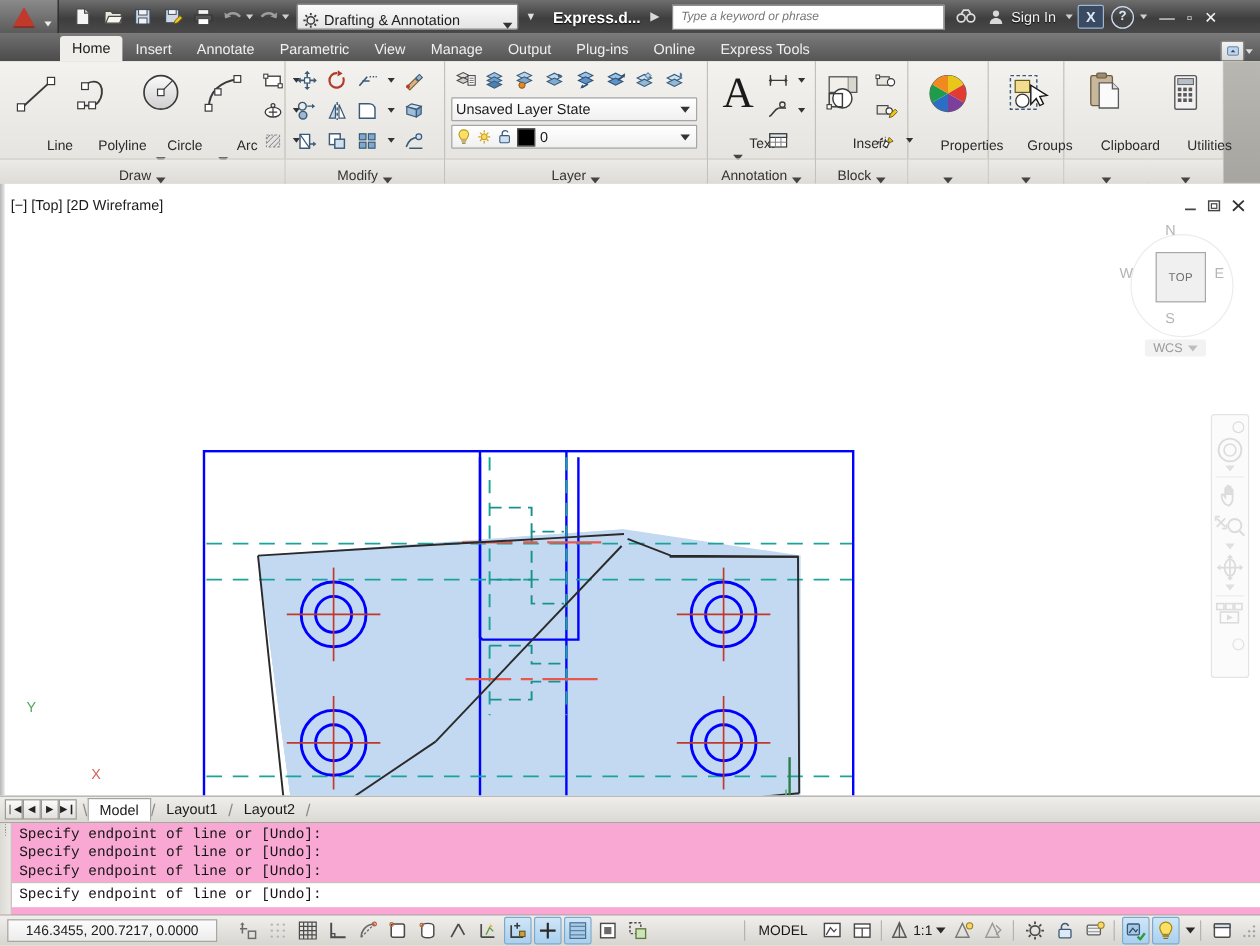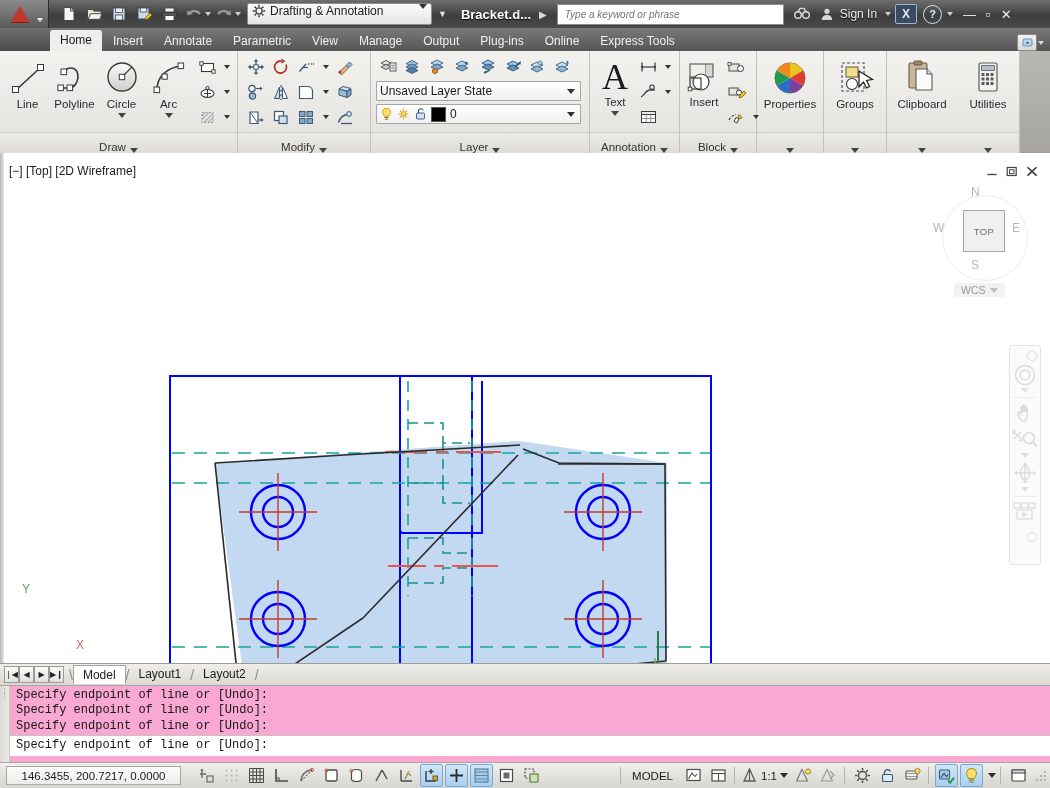--- a/index.html
+++ b/index.html
@@ -31,21 +31,21 @@
   }
   .app-caret{position:absolute;right:5px;bottom:6px;border-left:3px solid transparent;border-right:3px solid transparent;border-top:4px solid #eee;}
   .qat{display:flex;align-items:center;gap:1px;padding-left:8px;}
   .qbtn{
     width:24px;height:22px;display:flex;align-items:center;justify-content:center;
     border-radius:2px;
   }
   .qcaret{border-left:3px solid transparent;border-right:3px solid transparent;border-top:4px solid #cfcfcf;margin-left:-2px;}
   .wsbox{
     height:20px;margin-left:6px;background:linear-gradient(#fbfbfb,#e4e4e4);
-    border:1px solid #8d8d8d;border-radius:2px;display:flex;align-items:flex-start;
+    border:1px solid #8d8d8d;border-radius:2px;display:flex;align-items:flex-end;
     padding:0 4px;gap:4px;min-width:175px;
   }
   .wsbox .txt{font-size:12px;color:#202020;flex:1;}
   .dcaret{border-left:4px solid transparent;border-right:4px solid transparent;border-top:5px solid #333;}
   .ws-extra{margin-left:6px;color:#e0e0e0;font-size:11px;display:flex;flex-direction:column;line-height:5px;}
   .doctitle{color:#fff;font-weight:bold;font-size:13px;margin-left:14px;text-shadow:0 1px 1px #000;}
   .doc-arrow{color:#d9d9d9;margin-left:8px;font-size:10px;}
   .searchbox{
     margin-left:10px;width:215px;height:19px;background:#fff;border:1px solid #8d8d8d;
     display:flex;align-items:center;padding:0 5px;
@@ -92,21 +92,21 @@
     position:absolute;bottom:0;left:0;right:0;height:20px;
     display:flex;align-items:flex-end;justify-content:center;gap:4px;
     font-size:11.5px;color:#333;background:linear-gradient(#eceae6,#dedcd7);
     border-top:1px solid #d2d0cb;
   }
   .ptcaret{border-left:4px solid transparent;border-right:4px solid transparent;border-top:5px solid #444;}
   .bigbtn{
     width:52px;display:flex;flex-direction:column;align-items:center;padding-top:3px;
     border-radius:3px;
   }
-  .bigbtn .lbl{font-size:11.5px;color:#2a2a2a;margin-top:0;}
+  .bigbtn .lbl{font-size:11.5px;color:#2a2a2a;margin-top:18px;padding-left:40px;}
   .bigbtn .sub{border-left:4px solid transparent;border-right:4px solid transparent;border-top:5px solid #444;margin-top:3px;}
   .smallgrid{display:flex;flex-direction:column;gap:1px;}
   .srow{display:flex;gap:1px;}
   .sbtn{
     width:22px;height:22px;display:flex;align-items:center;justify-content:center;
     border:1px solid transparent;border-radius:2px;
   }
   .sdrop{width:11px;height:22px;display:flex;align-items:center;justify-content:center;border:1px solid transparent;}
   .minicaret{border-left:3px solid transparent;border-right:3px solid transparent;border-top:4px solid #333;}
   .combo{
@@ -244,21 +244,21 @@
             <path d="M7 .8v2M7 11.2v2M.8 7h2M11.2 7h2M2.6 2.6l1.4 1.4M10 10l1.4 1.4M11.4 2.6L10 4M4 10l-1.4 1.4"></path>
           </g>
         </svg>
       <span class="txt">Drafting &amp; Annotation</span>
       <span class="dcaret"></span>
     </div>
     <div class="ws-extra">
       <span style="font-size:9px;">▼</span>
     </div>
 
-    <div class="doctitle">Bracket.d...</div>
+    <div class="doctitle">Express.d...</div>
     <div class="doc-arrow">▶</div>
 
     <div class="searchbox">
       <input type="text" placeholder="Type a keyword or phrase" style="">
     </div>
     <div class="tb-icon">
       <svg width="18" height="14" viewBox="0 0 18 14">
           <circle cx="5" cy="8" r="3.3" fill="none" stroke="#ddd" stroke-width="1.4"></circle>
           <circle cx="13" cy="8" r="3.3" fill="none" stroke="#ddd" stroke-width="1.4"></circle>
           <path d="M5 4.7l2-3.3h4l2 3.3" fill="none" stroke="#ddd" stroke-width="1.4"></path>

